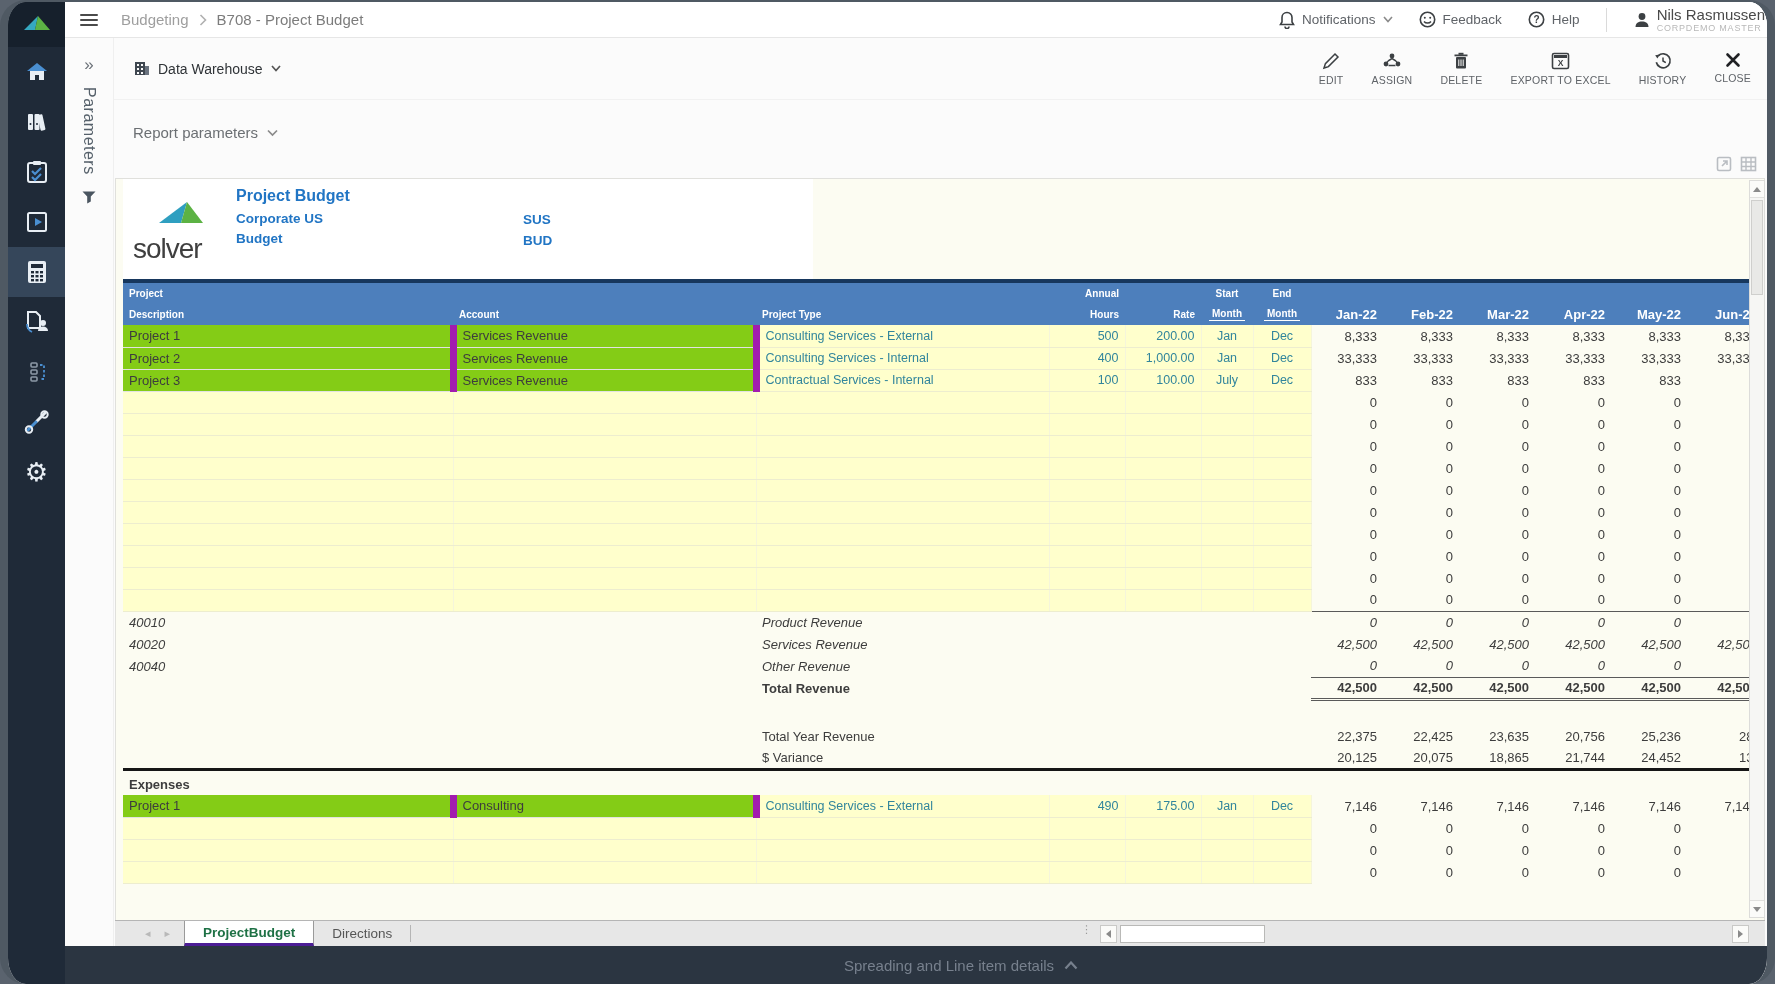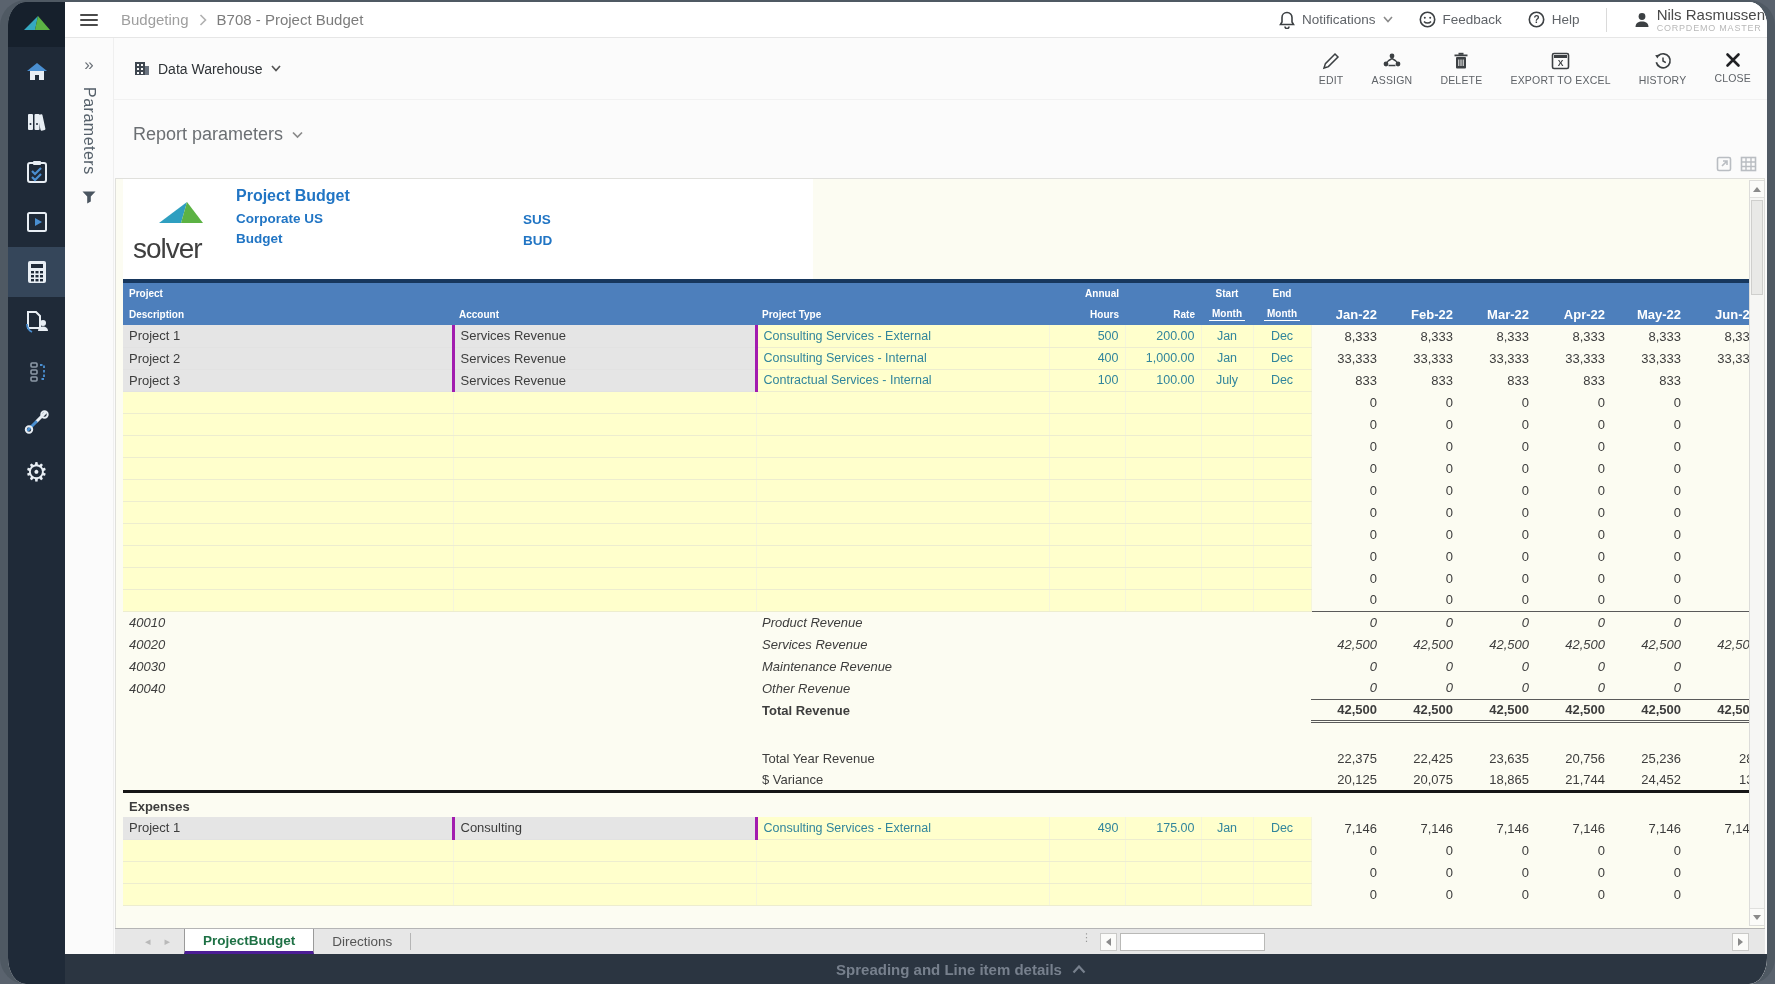--- a/index.html
+++ b/index.html
@@ -45,21 +45,21 @@
   .main-area { flex:1; position:relative; min-width:0; }
 
   
   .toolbar { height:62px; display:flex; align-items:center; padding:0 6px 0 20px; border-bottom:1px solid #f1f1f1; }
   .dw-select { display:flex; align-items:center; gap:8px; cursor:pointer; }
   .dw-label { font-size:14px; color:#2f3337; }
   .actions { margin-left:auto; display:flex; align-items:flex-start; gap:8px; }
   .action-btn { display:flex; flex-direction:column; align-items:center; gap:4px; padding:4px 10px; cursor:pointer; }
   .action-btn .lbl { font-size:10.5px; color:#5f6368; letter-spacing:.2px; white-space:nowrap; }
 
-  .report-params { display:flex; align-items:center; gap:9px; margin:24px 0 0 19px; font-size:18px; color:#6b6f73; cursor:pointer; }
+  .report-params { display:flex; align-items:center; gap:9px; margin:24px 0 0 19px; font-size:15px; color:#6b6f73; cursor:pointer; }
 
   .grid-icons { position:absolute; top:118px; right:10px; display:flex; gap:8px; }
 
   
   .grid { position:absolute; left:1px; right:2px; top:140px; bottom:0; }
   .sheet { position:absolute; left:0; right:0; top:0; bottom:26px; background:#fcfcf2; border:1px solid #e0e0dc; border-bottom:none; overflow:hidden; padding-left:7px; }
 
   .sheet-head { position:relative; height:100px; }
   .title-left-bg { position:absolute; left:0; top:0; width:690px; height:100%; background:#ffffff; }
   .solver-logo { position:absolute; left:10px; top:18px; width:100px; height:70px; }
@@ -82,21 +82,21 @@
   thead th.c-jun { padding:0; }
   .u-month { display:inline-block; border-bottom:1px solid #ffffff; padding:0 3px 1px; }
 
   tbody td { height:22px; font-size:13px; color:#3d3d3d; padding:0 6px; }
   td.c-hours, td.c-rate { text-align:right; }
   td.c-start, td.c-end { text-align:center; }
   td.c-m { text-align:right; padding-right:10px; }
   td.c-jun { padding:0; }
   .junwrap { width:66px; text-align:right; }
 
-  tr.r-project td.c-desc, tr.r-project td.c-acct { background:#e5e5e5; border-bottom:1px solid #e2e2e2; border-right:3px solid #a21caf; }
+  tr.r-project td.c-desc, tr.r-project td.c-acct { background:#84cc16; border-bottom:1px solid #e2e2e2; border-right:7px solid #a21caf; }
   tr.r-project td.c-type, tr.r-project td.c-hours, tr.r-project td.c-rate, tr.r-project td.c-start, tr.r-project td.c-end,
   tr.r-empty td.c-desc, tr.r-empty td.c-acct, tr.r-empty td.c-type, tr.r-empty td.c-hours, tr.r-empty td.c-rate, tr.r-empty td.c-start, tr.r-empty td.c-end
   { background:#ffffcc; color:#31859c; font-size:12.5px; border-bottom:1px solid #ededcf; border-right:1px solid #f5f5db; }
 
   tr.r-section td { font-weight:bold; height:26px; vertical-align:bottom; padding-bottom:3px; }
   tr.r-section.thick td { border-top:3px solid #161616; }
   tr.r-acct td.c-desc, tr.r-acct td.c-type, tr.r-acct td.c-m { font-style:italic; }
   tr.topline td.c-m { border-top:1px solid #5a5a5a; }
   tr.r-total td.c-type { font-weight:bold; }
   tr.r-total td.c-m { font-weight:bold; border-top:1px solid #5a5a5a; border-bottom:3px double #5a5a5a; }
@@ -119,21 +119,21 @@
   .tab { display:flex; align-items:center; padding:0 18px; font-size:13.5px; color:#555; cursor:pointer; margin-top:0; }
   .tab.active { background:#ffffff; border:1px solid #9a9a9a; border-top:none; border-bottom:3px solid #4c1d95; color:#1e7145; font-weight:bold; }
   .tab-sep { width:1px; background:#b5b5b5; margin:4px 0; }
   .hsplit { position:absolute; left:966px; top:6px; color:#999; font-size:11px; line-height:5px; letter-spacing:0; }
   .hscroll { position:absolute; left:985px; right:16px; top:4px; height:18px; display:flex; align-items:stretch; }
   .hs-btn { width:17px; background:#fbfbf9; border:1px solid #c9c9c7; display:flex; align-items:center; justify-content:center; cursor:pointer; }
   .hs-track { flex:1; position:relative; }
   .hs-thumb { position:absolute; left:3px; top:0; bottom:0; width:145px; background:#ffffff; border:1px solid #b9b9b7; cursor:pointer; }
 
   
-  .footer { height:30px; background:#2b3541; display:flex; align-items:center; justify-content:center; gap:10px; padding-left:90px; flex-shrink:0; cursor:pointer;font-weight:bold; }
+  .footer { height:38px; background:#2b3541; display:flex; align-items:center; justify-content:center; gap:10px; padding-left:90px; flex-shrink:0; cursor:pointer; }
   .footer-label { color:#77808d; font-size:15px; }
 </style>
 </head>
 <body>
 
 <div class="window">
   <div class="app-row">
 
     <div class="sidebar">
       <div class="side-logo">
@@ -698,37 +698,20 @@
                       <td class="c-m">42,500</td>
                       <td class="c-m">42,500</td>
                       <td class="c-m">42,500</td>
                       <td class="c-m">42,500</td>
                       <td class="c-m">42,500</td>
                       <td class="c-m c-jun">
                         <div class="junwrap">42,500</div>
                       </td>
                     </tr>
                     <tr class="r-acct">
-                      <td class="c-desc">40030</td>
-                      <td class="c-acct"></td>
-                      <td class="c-type">Maintenance Revenue</td>
-                      <td class="c-hours"></td>
-                      <td class="c-rate"></td>
-                      <td class="c-start"></td>
-                      <td class="c-end"></td>
-                      <td class="c-m">0</td>
-                      <td class="c-m">0</td>
-                      <td class="c-m">0</td>
-                      <td class="c-m">0</td>
-                      <td class="c-m">0</td>
-                      <td class="c-m c-jun">
-                        <div class="junwrap"></div>
-                      </td>
-                    </tr>
-                    <tr class="r-acct">
                       <td class="c-desc">40040</td>
                       <td class="c-acct"></td>
                       <td class="c-type">Other Revenue</td>
                       <td class="c-hours"></td>
                       <td class="c-rate"></td>
                       <td class="c-start"></td>
                       <td class="c-end"></td>
                       <td class="c-m">0</td>
                       <td class="c-m">0</td>
                       <td class="c-m">0</td>

